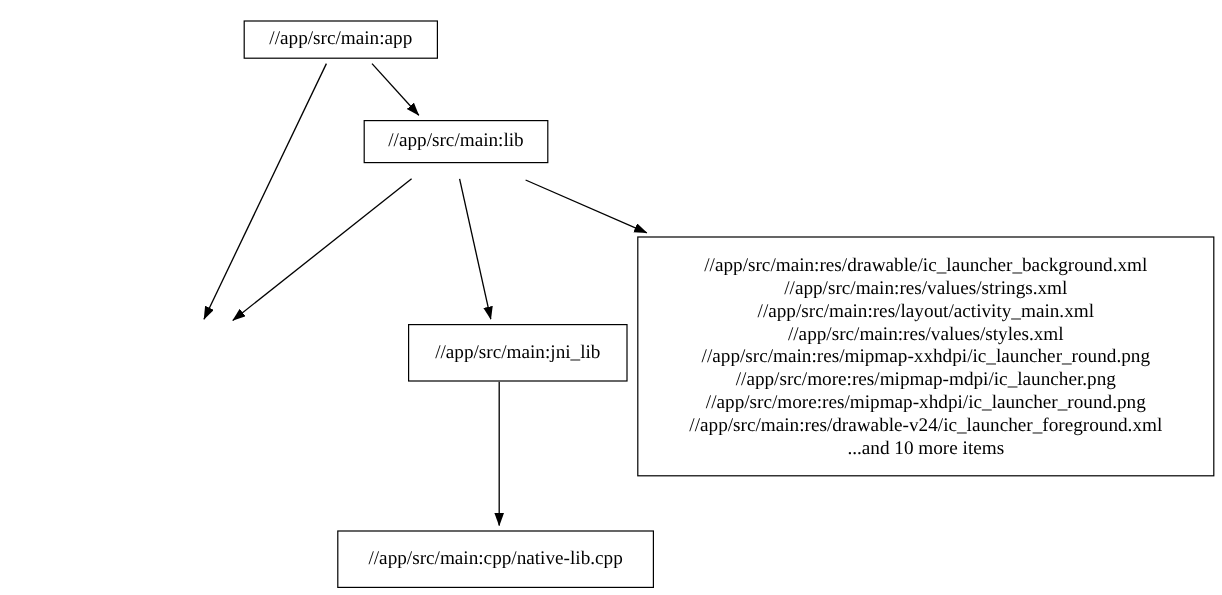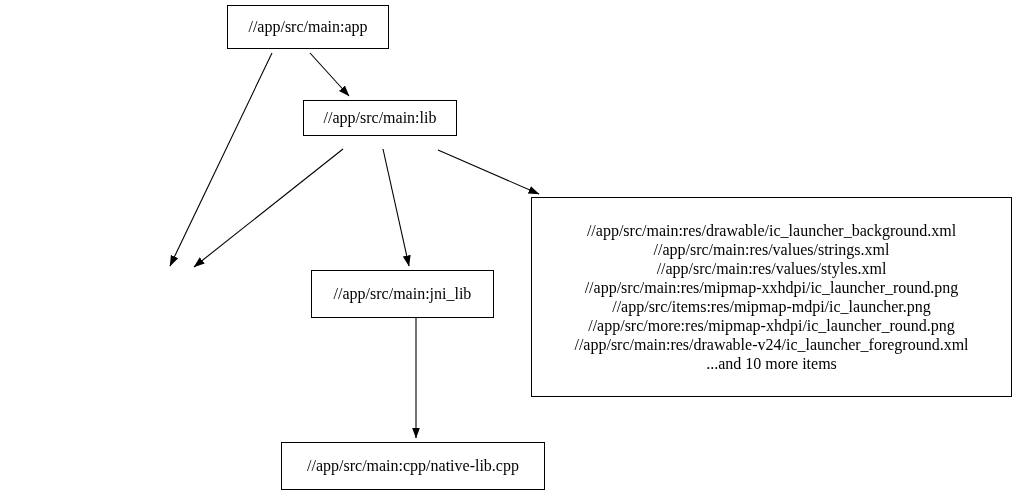--- a/index.html
+++ b/index.html
@@ -49,39 +49,40 @@
       </marker>
     </defs>
     <line x1="310" y1="53" x2="349" y2="96" marker-end="url(#arrow)"></line>
     <line x1="272" y1="53" x2="170" y2="266" marker-end="url(#arrow)"></line>
     <line x1="343" y1="149" x2="194" y2="267" marker-end="url(#arrow)"></line>
     <line x1="383" y1="149" x2="409" y2="266" marker-end="url(#arrow)"></line>
     <line x1="438" y1="150" x2="539" y2="194" marker-end="url(#arrow)"></line>
     <line x1="416" y1="318" x2="416" y2="438" marker-end="url(#arrow)"></line>
   </svg>
 
-  <div class="node" style="left:203px; top:5px; width:162px; height:44px;margin-left:24px;">
+  <div class="node" style="left:203px; top:17px; width:162px; height:32px;">
     <span>//app/src/main:app</span>
   </div>
 
   <div class="node" style="left:303px; top:100px; width:154px; height:36px;">
     <span>//app/src/main:lib</span>
   </div>
 
 
-  <div class="node" style="left:311px; top:270px; width:183px; height:48px;">
+  <div class="node" style="left:340px; top:270px; width:183px; height:48px;">
     <span>//app/src/main:jni_lib</span>
   </div>
 
   <div class="node multiline" style="left:531px; top:197px; width:481px; height:200px;">
     <div>//app/src/main:res/drawable/ic_launcher_background.xml</div>
     <div>//app/src/main:res/values/strings.xml</div>
+    <div>//app/src/main:res/layout/activity_main.xml</div>
     <div>//app/src/main:res/values/styles.xml</div>
     <div>//app/src/main:res/mipmap-xxhdpi/ic_launcher_round.png</div>
-    <div>//app/src/items:res/mipmap-mdpi/ic_launcher.png</div>
+    <div>//app/src/more:res/mipmap-mdpi/ic_launcher.png</div>
     <div>//app/src/more:res/mipmap-xhdpi/ic_launcher_round.png</div>
     <div>//app/src/main:res/drawable-v24/ic_launcher_foreground.xml</div>
     <div>...and 10 more items</div>
   </div>
 
   <div class="node" style="left:281px; top:442px; width:264px; height:48px;">
     <span>//app/src/main:cpp/native-lib.cpp</span>
   </div>
 
 </div>

